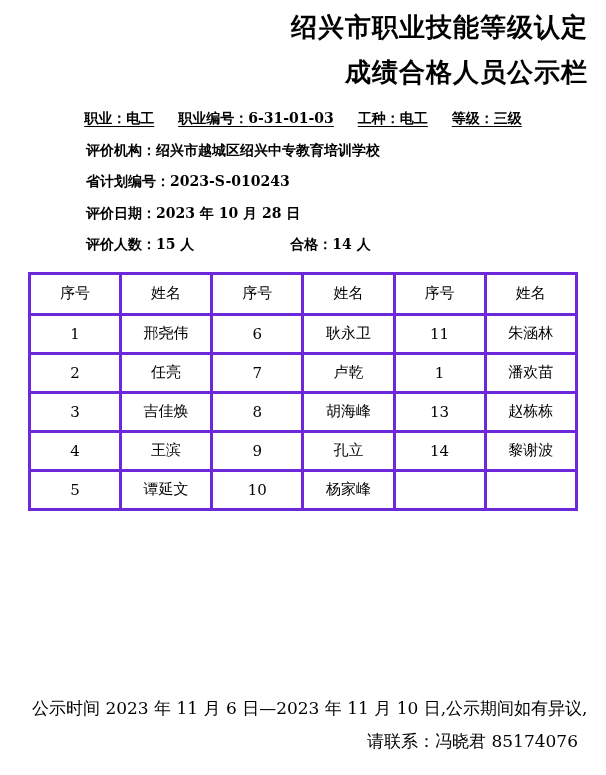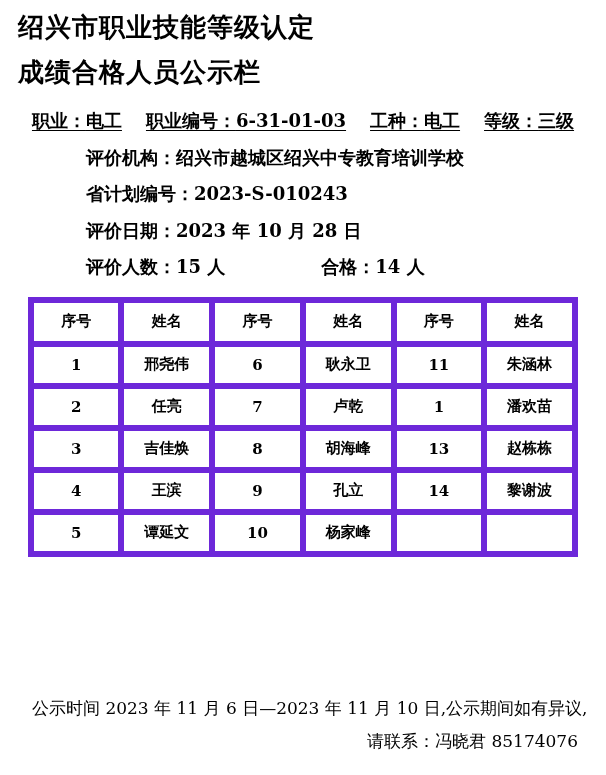--- a/index.html
+++ b/index.html
@@ -15,35 +15,35 @@
     overflow: hidden;
   }
   .page {
     position: relative;
     width: 606px;
     height: 775px;
     box-sizing: border-box;
     padding: 0 18px;
   }
   .title {
-    text-align: left;
+    text-align: right;
     font-size: 26px;
     font-weight: bold;
     letter-spacing: 1px;
     line-height: 1.35;
   }
   .title-line1 {
     padding-top: 10px;
   }
   .title-line2 {
     padding-top: 10px;
   }
   .meta {
     margin-top: 20px;
-    font-size: 18px;
+    font-size: 14px;
     font-weight: bold;
     line-height: 1.25;
   }
   .meta-row {
     display: block;
     margin-bottom: 14px;
     white-space: nowrap;
   }
   .row-center {
     text-align: center;
@@ -74,24 +74,24 @@
     margin-top: 18px;
     padding: 0 10px;
   }
   table.names {
     width: 100%;
     border-collapse: collapse;
     table-layout: fixed;
     font-size: 15px;
   }
   table.names td, table.names th {
-    border: 6px solid #6d28d9;
+    border: 3px solid #6d28d9;
     text-align: center;
     height: 36px;
-    font-weight: bold;
+    font-weight: normal;
     padding: 0;
   }
   table.names thead th {
     height: 38px;
   }
   .col-idx { width: 16.6%; }
   .col-name { width: 16.7%; }
   .footer {
     position: absolute;
     left: 18px;

